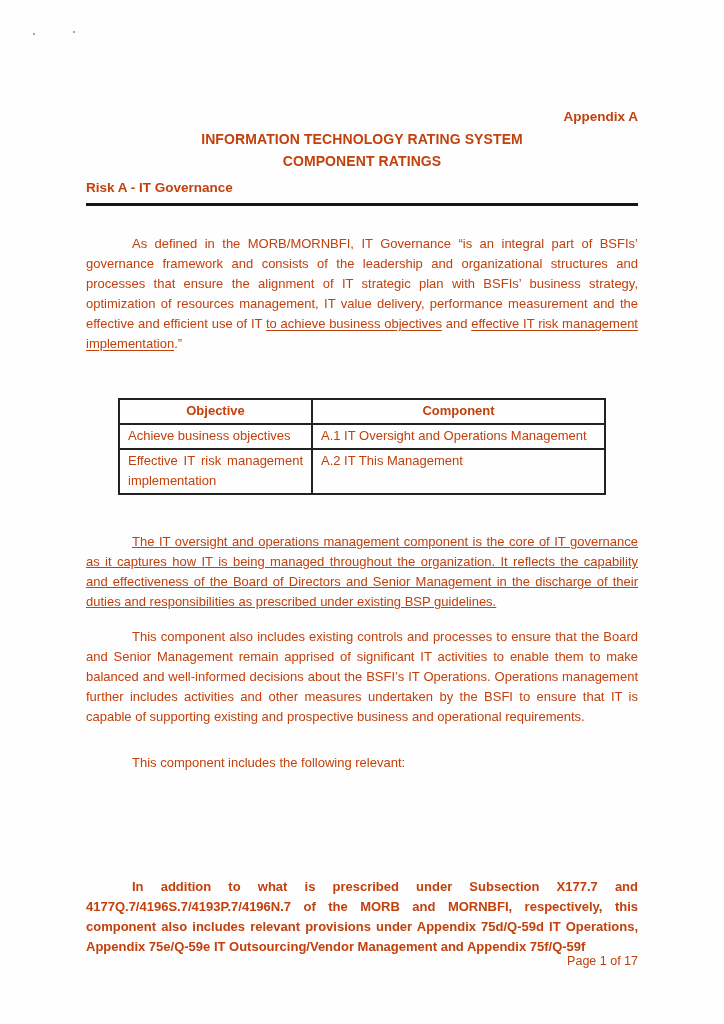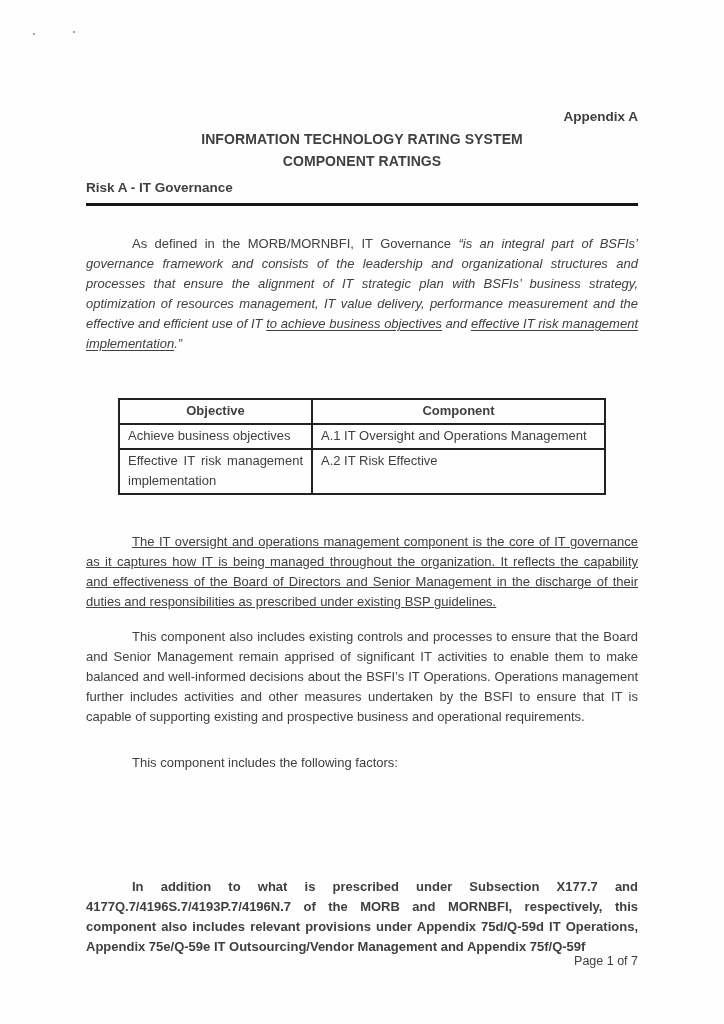--- a/index.html
+++ b/index.html
@@ -5,21 +5,21 @@
   html, body {
     margin: 0;
     padding: 0;
     background: #ffffff;
   }
   .page {
     position: relative;
     width: 724px;
     height: 1024px;
     background: #fefefe;
-    color: #404040;
+    color: #c2410c;
     font-family: "Liberation Sans", sans-serif;
     font-size: 13px;
     line-height: 20px;
     overflow: hidden;
   }
   .abs { position: absolute; left: 86px; width: 552px; }
 
   .speck {
     position: absolute;
     width: 2px; height: 2px;
@@ -56,21 +56,21 @@
     text-align: justify;
     text-indent: 46px;
   }
   .p1 { top: 221px; }
   .p2 { top: 346px; }
   .p3 { top: 519px; text-decoration: underline; }
   .p4 { top: 614px; }
   .p-intro { top: 740px; }
   .p6 { top: 864px; font-weight: bold; }
 
-  .it { font-style: italic; }
+  .it { }
   .ul { text-decoration: underline; text-underline-offset: 2px; }
 
   .obj-table-wrap { top: 398px; left: 118px; width: 416px; }
   table.obj-table {
     border-collapse: collapse;
     table-layout: fixed;
     width: 486px;
     font-size: 13px;
     line-height: 20px;
   }
@@ -140,31 +140,31 @@
           <th>Component</th>
         </tr>
       </thead>
       <tbody>
         <tr>
           <td class="obj-cell">Achieve business objectives</td>
           <td>A.1 IT Oversight and Operations Management</td>
         </tr>
         <tr>
           <td class="obj-cell">Effective IT risk management implementation</td>
-          <td>A.2 IT Risk Effective</td>
+          <td>A.2 IT This Management</td>
         </tr>
       </tbody>
     </table>
   </div>
 
 
   <p class="abs para p3">The IT oversight and operations management component is the core of IT governance as it captures how IT is being managed throughout the organization. It reflects the capability and effectiveness of the Board of Directors and Senior Management in the discharge of their duties and responsibilities as prescribed under existing BSP guidelines.</p>
 
   <p class="abs para p4">This component also includes existing controls and processes to ensure that the Board and Senior Management remain apprised of significant IT activities to enable them to make balanced and well-informed decisions about the BSFI’s IT Operations. Operations management further includes activities and other measures undertaken by the BSFI to ensure that IT is capable of supporting existing and prospective business and operational requirements.</p>
 
-  <p class="abs para p-intro">This component includes the following factors:</p>
+  <p class="abs para p-intro">This component includes the following relevant:</p>
 
 
   <p class="abs para p6">In addition to what is prescribed under Subsection X177.7 and 4177Q.7/4196S.7/4193P.7/4196N.7 of the MORB and MORNBFI, respectively, this component also includes relevant provisions under Appendix 75d/Q-59d IT Operations, Appendix 75e/Q-59e IT Outsourcing/Vendor Management and Appendix 75f/Q-59f</p>
 
-  <div class="abs footer">Page 1 of 7</div>
+  <div class="abs footer">Page 1 of 17</div>
 
 </div>
 
 </body></html>

